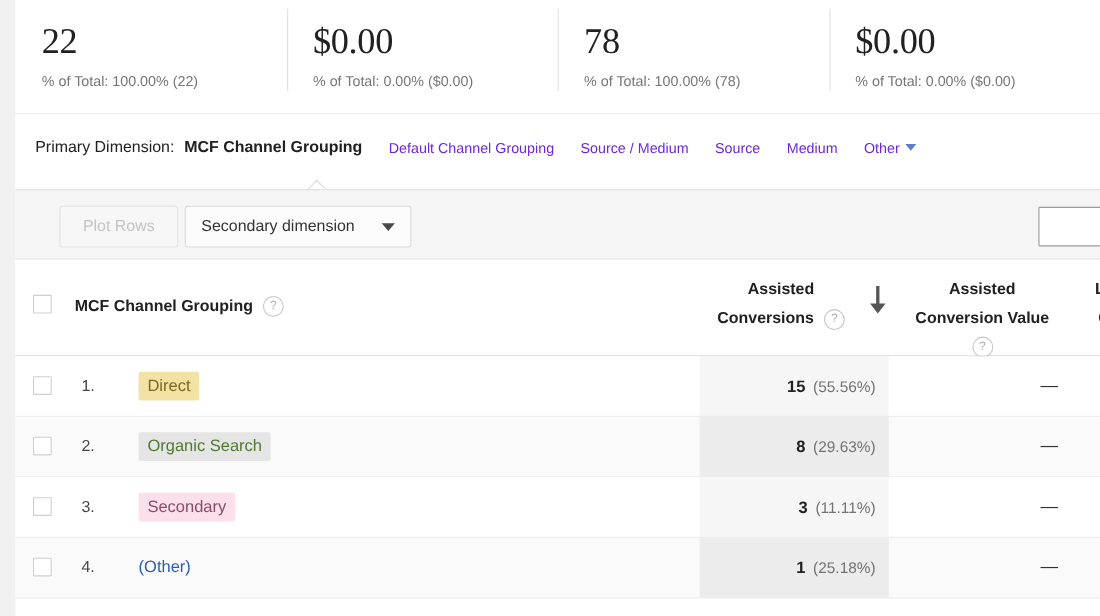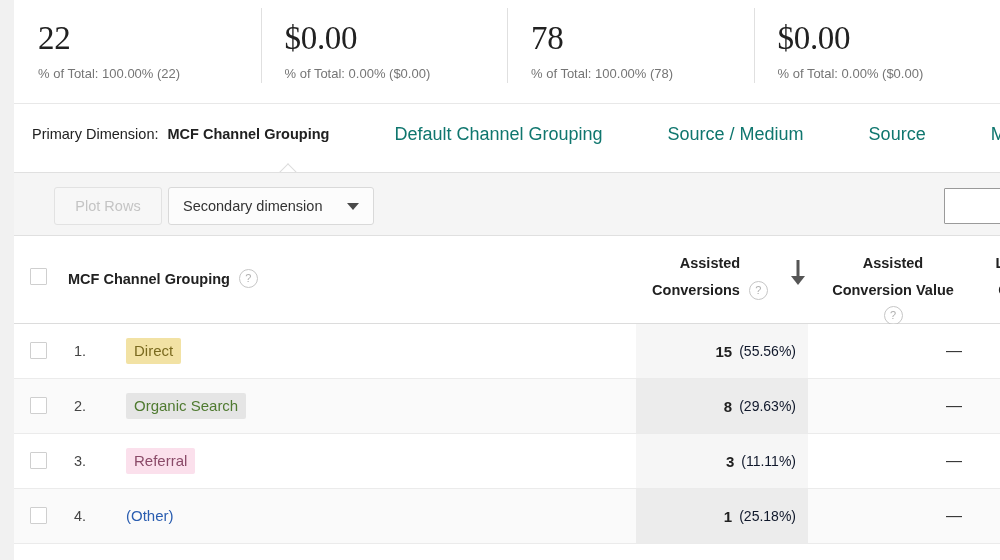--- a/index.html
+++ b/index.html
@@ -101,25 +101,24 @@
     color: #212121;
     margin-right: 9px;
   }
   .dim-active {
     font-size: 14.5px;
     font-weight: bold;
     color: #212121;
     margin-right: 24px;
   }
   .dim-link {
-    font-size: 18px;
-    color: #0f766e;
+    font-size: 13px;
+    color: #6d28d9;
     margin-right: 24px;
     cursor: pointer;
-    margin-left: 41px;
   }
   .dim-link:last-child { margin-right: 0; }
   .caret-down {
     display: inline-block;
     width: 0; height: 0;
     border-left: 5px solid transparent;
     border-right: 5px solid transparent;
     border-top: 6px solid #5c7fc4;
     margin-left: 5px;
     vertical-align: 2px;
@@ -358,21 +357,21 @@
     box-sizing: border-box;
     white-space: nowrap;
   }
   .num-main {
     font-size: 15px;
     font-weight: bold;
     color: #212121;
   }
   .num-pct {
     font-size: 14px;
-    color: #0f172a;
+    color: #737373;
     margin-left: 7px;
   }
   .cell-dash {
     position: absolute;
     left: 794px;
     top: 0;
     width: 172px;
     height: 54px;
     display: flex;
     align-items: center;
@@ -500,21 +499,21 @@
             </div>
             <div class="cell-dash">—</div>
           </div>
           <div class="row">
             <div class="sortband"></div>
             <div class="row-check">
               <div class="checkbox"></div>
             </div>
             <div class="row-index">3.</div>
             <div class="row-pill">
-              <span class="pill" style="background: rgb(251, 224, 236); color: rgb(138, 74, 104);">Referral</span>
+              <span class="pill" style="background: rgb(251, 224, 236); color: rgb(138, 74, 104);">Secondary</span>
             </div>
             <div class="cell-num">
               <span class="num-main">3</span>
               <span class="num-pct">(11.11%)</span>
             </div>
             <div class="cell-dash">—</div>
           </div>
           <div class="row alt">
             <div class="sortband"></div>
             <div class="row-check">

